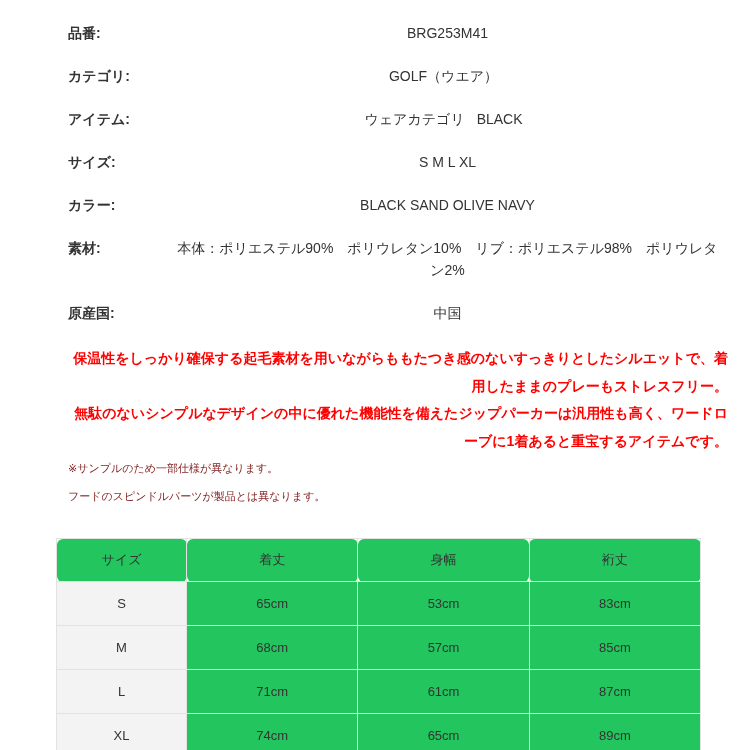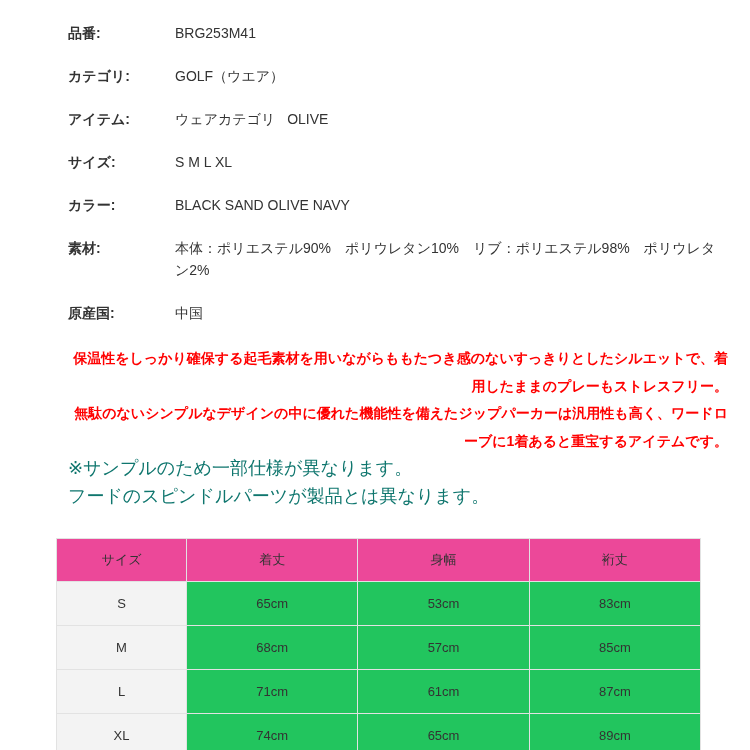--- a/index.html
+++ b/index.html
@@ -22,63 +22,64 @@
     font-size: 14px;
     line-height: 22px;
     margin-bottom: 21px;
   }
   .spec-label {
     width: 107px;
     flex-shrink: 0;
     font-weight: bold;
     color: #333333;
   }
-  .spec-value { width: 545px; color: #333333; }
+  .spec-value { width: 545px; color: #333333; text-align: center; }
   .spec-links a, .spec-link {
     color: #333333;
     cursor: pointer;
   }
   .spec-links .spec-link { margin-right: 8px; }
   
   .desc-section {
     padding-left: 12px;
     margin-top: 18px;
     width: 672px;
     font-size: 14px;
     line-height: 27.5px;
   }
   .desc-red {
     color: #ff0000;
     font-weight: bold;
     margin: 0;
     text-align: right;
   }
   .desc-note {
-    color: #0f766e;
+    color: #7f1d1d;
     font-weight: normal;
     margin: 0;
-    font-size: 18px;
+    font-size: 11px;
   }
   
   .size-table {
     border-collapse: collapse;
     width: 645px;
     margin-top: 28px;
     font-size: 13px;
     table-layout: fixed;
   }
   .size-table th, .size-table td {
     border: 1px solid #e2e2e2;
     text-align: center;
     font-weight: normal;
     color: #333333;
   }
   .size-table thead th {
-    background: #ec4899;
+    background: #22c55e;
     padding: 12px 0;
+    border-radius: 6px;
   }
   .size-table tbody th {
     background: #f3f3f3;
     padding: 14px 0;
   }
   .size-table tbody td {
     background: #22c55e;
     padding: 14px 0;
   }
   .col-size { width: 20.2%; }
@@ -100,21 +101,21 @@
       <div class="spec-label">カテゴリ:</div>
       <div class="spec-value spec-links">
         <span class="spec-link">GOLF（ウエア）</span>
       </div>
     </div>
 
     <div class="spec-row">
       <div class="spec-label">アイテム:</div>
       <div class="spec-value spec-links">
         <span class="spec-link">ウェアカテゴリ</span>
-        <span class="spec-link">OLIVE</span>
+        <span class="spec-link">BLACK</span>
       </div>
     </div>
 
     <div class="spec-row">
       <div class="spec-label">サイズ:</div>
       <div class="spec-value">S M L XL</div>
     </div>
 
     <div class="spec-row">
       <div class="spec-label">カラー:</div>

